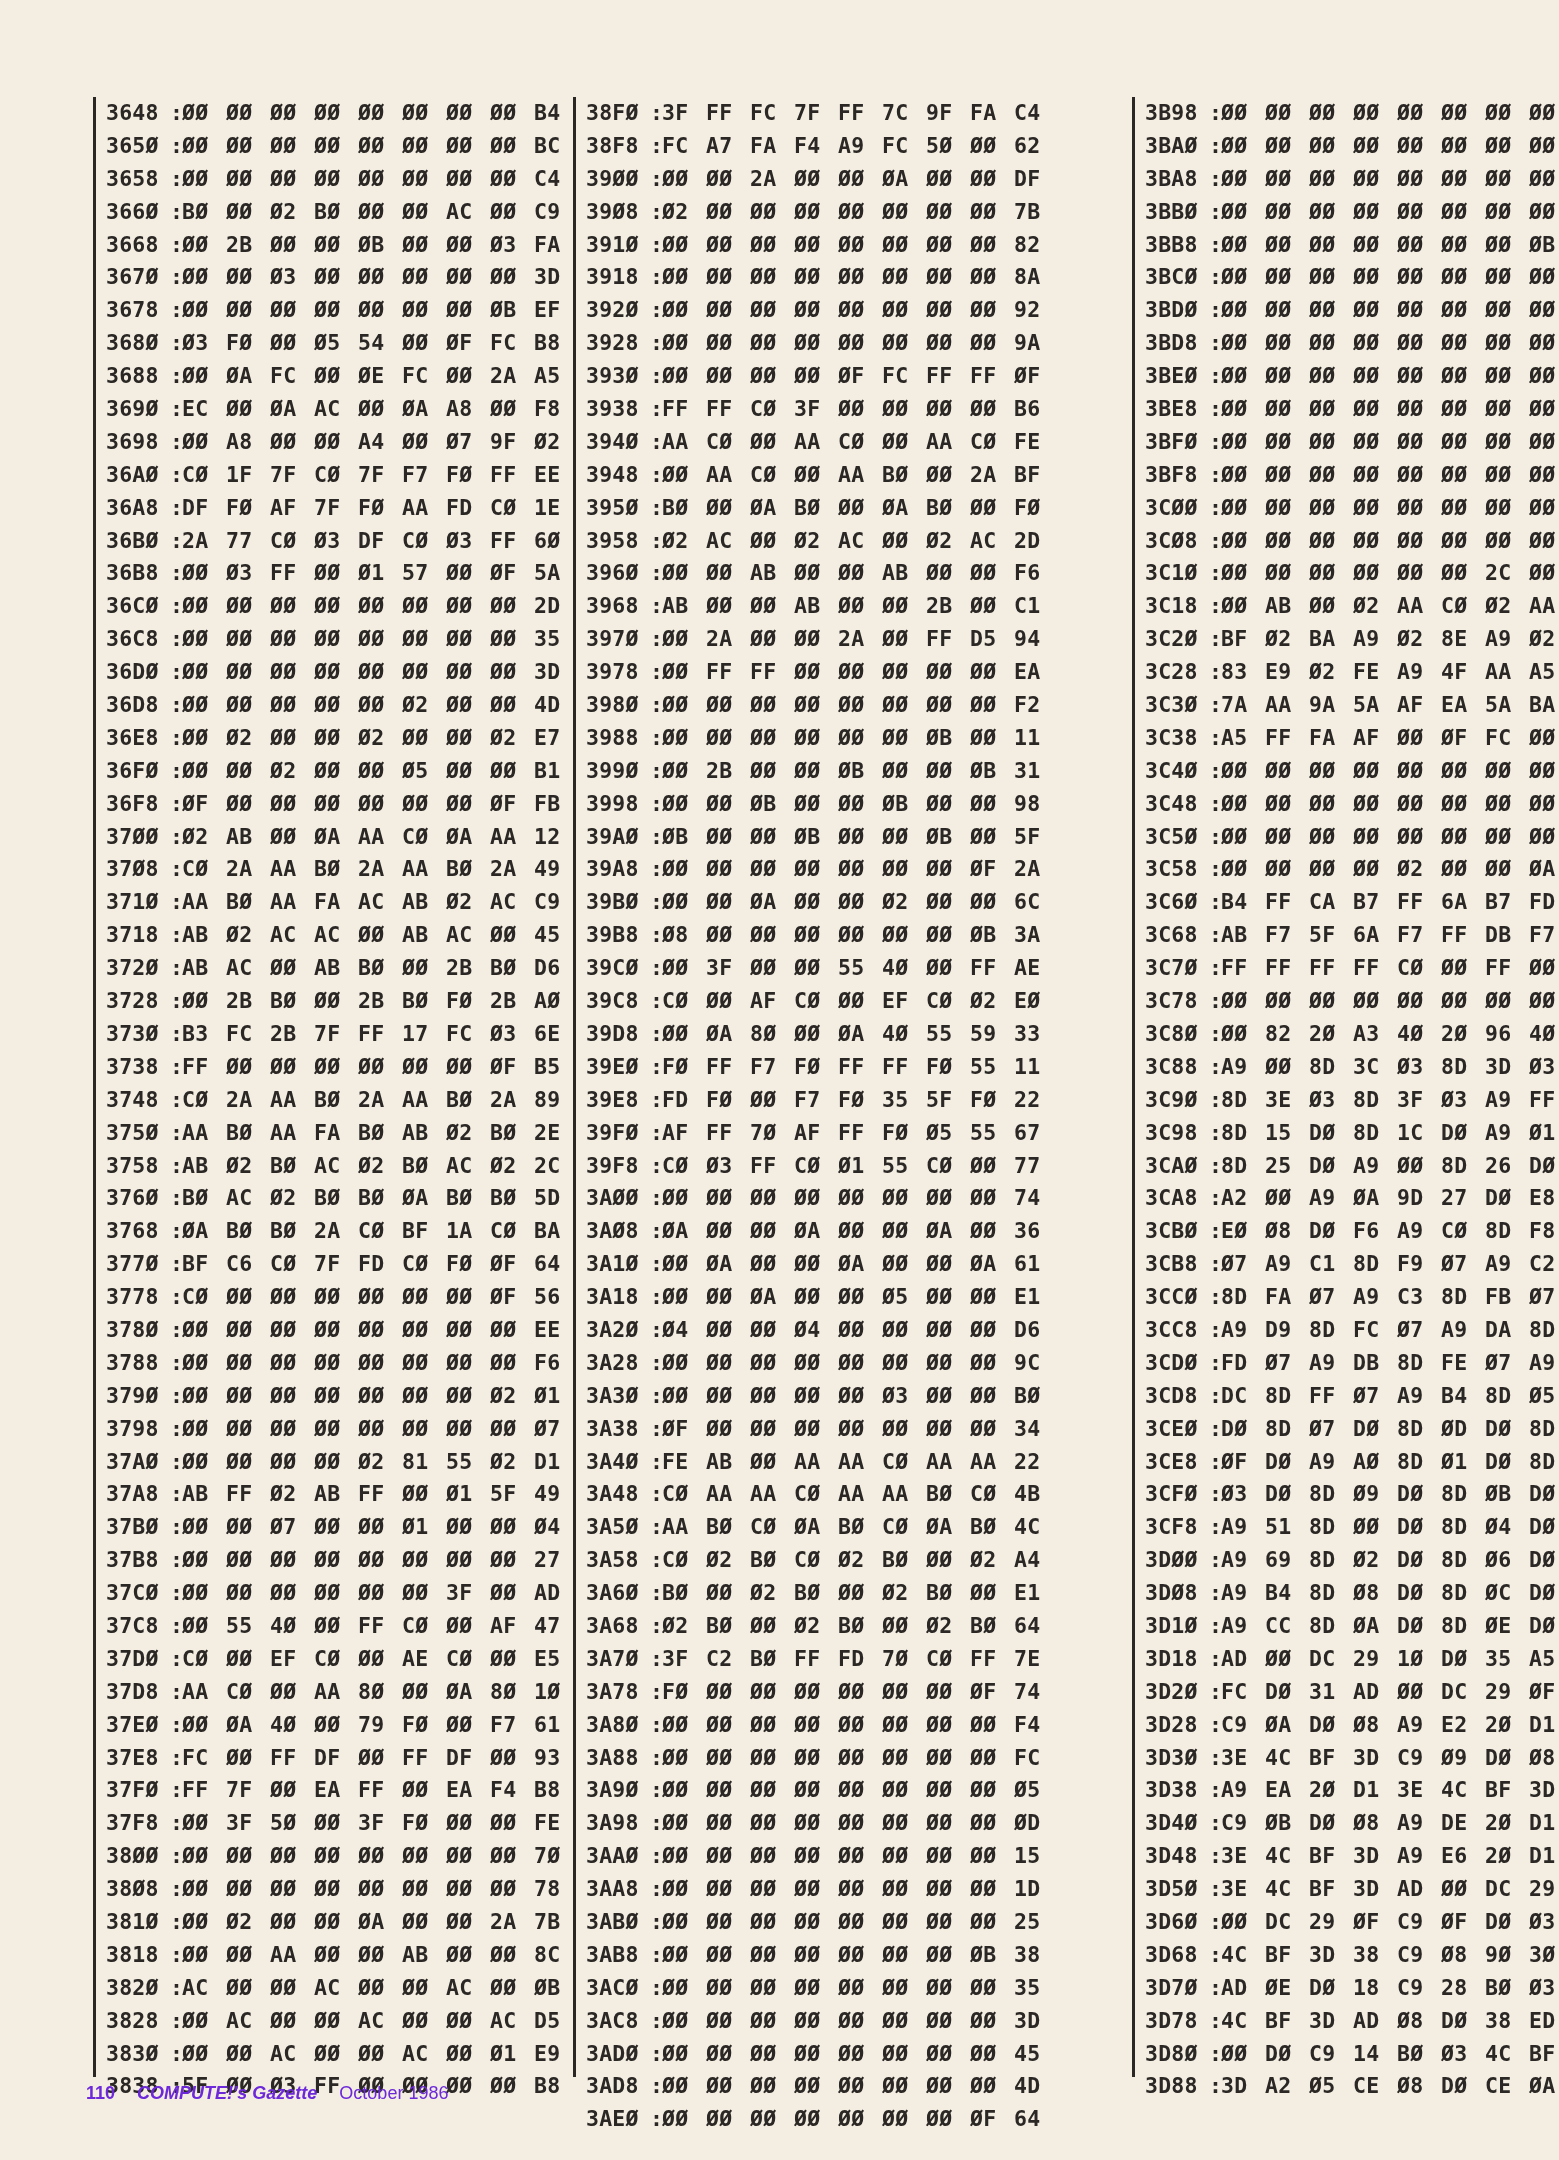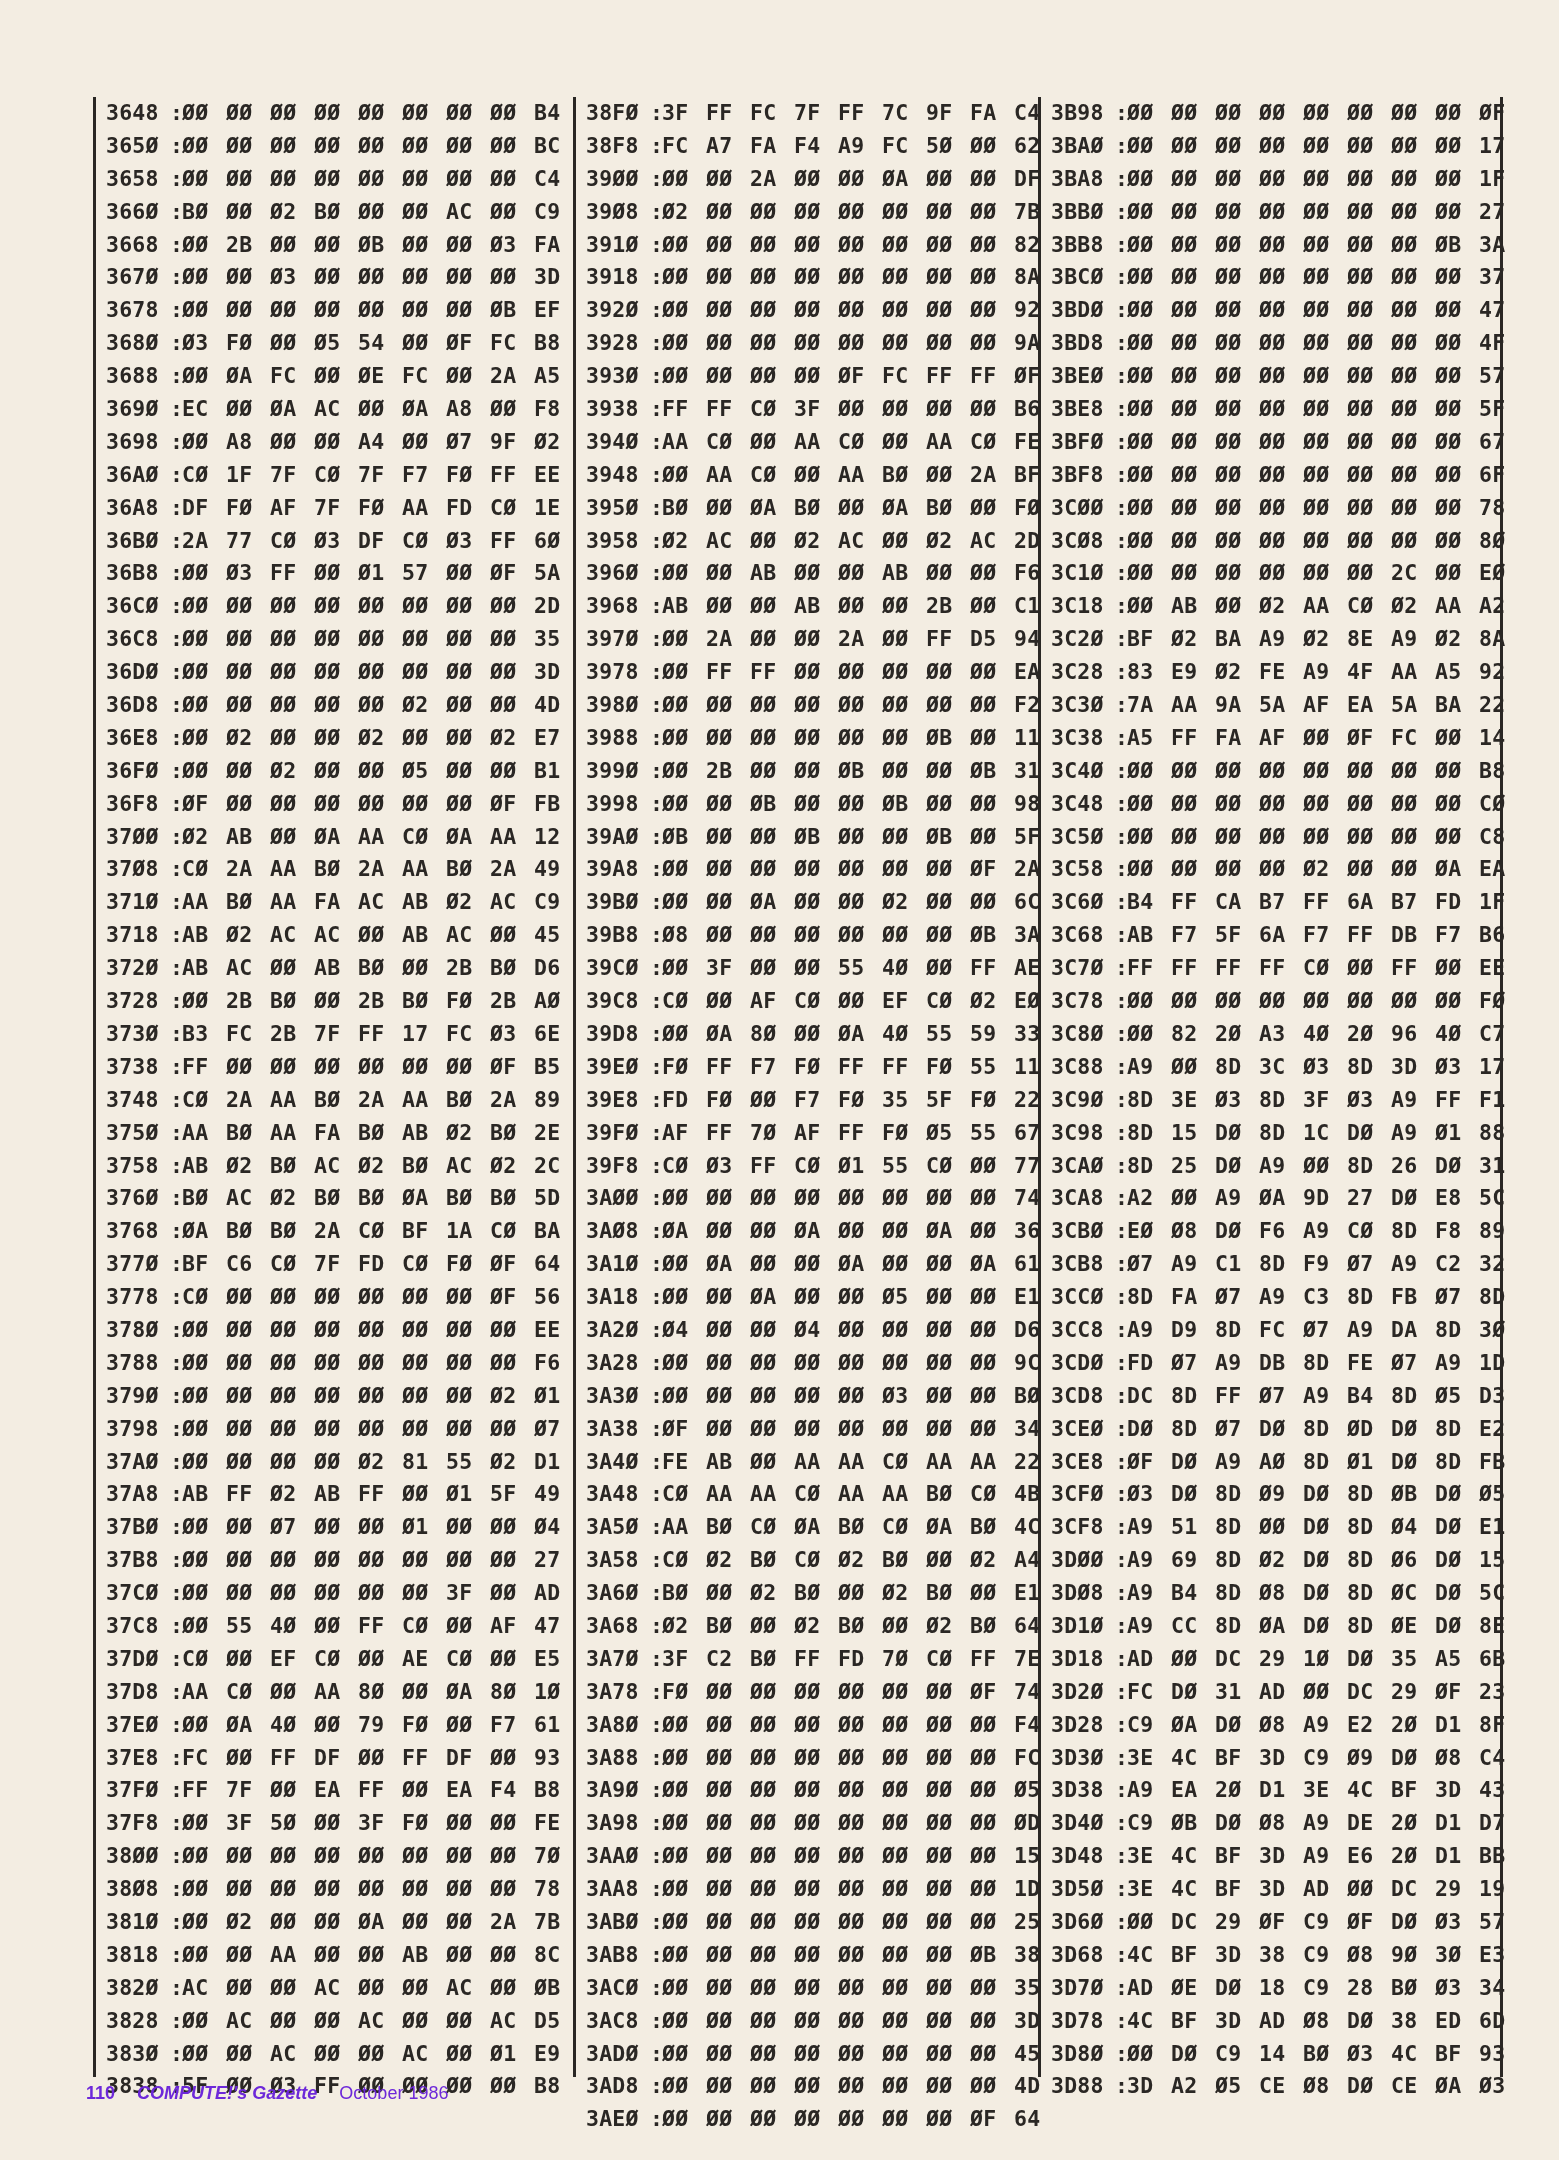--- a/index.html
+++ b/index.html
@@ -17,21 +17,21 @@
     width: 1393px; height: 1980px;
     display: flex;
   }
   .col {
     flex: 0 0 auto;
     border-left: 3px solid #2a2724;
     box-sizing: border-box;
     padding-left: 10px;
   }
   .col.c1 { width: 480px; }
-  .col.c2 { width: 465px; }
+  .col.c2 { width: 559px; }
   .col.c3 { width: 465px; border-right: 3px solid #2a2724; }
   .row {
     height: 32.9px;
     line-height: 32.9px;
     font-size: 21.5px;
     font-weight: bold;
     white-space: pre;
     letter-spacing: 0.2px;
   }
   .row .addr { display: inline-block; width: 64px; }

